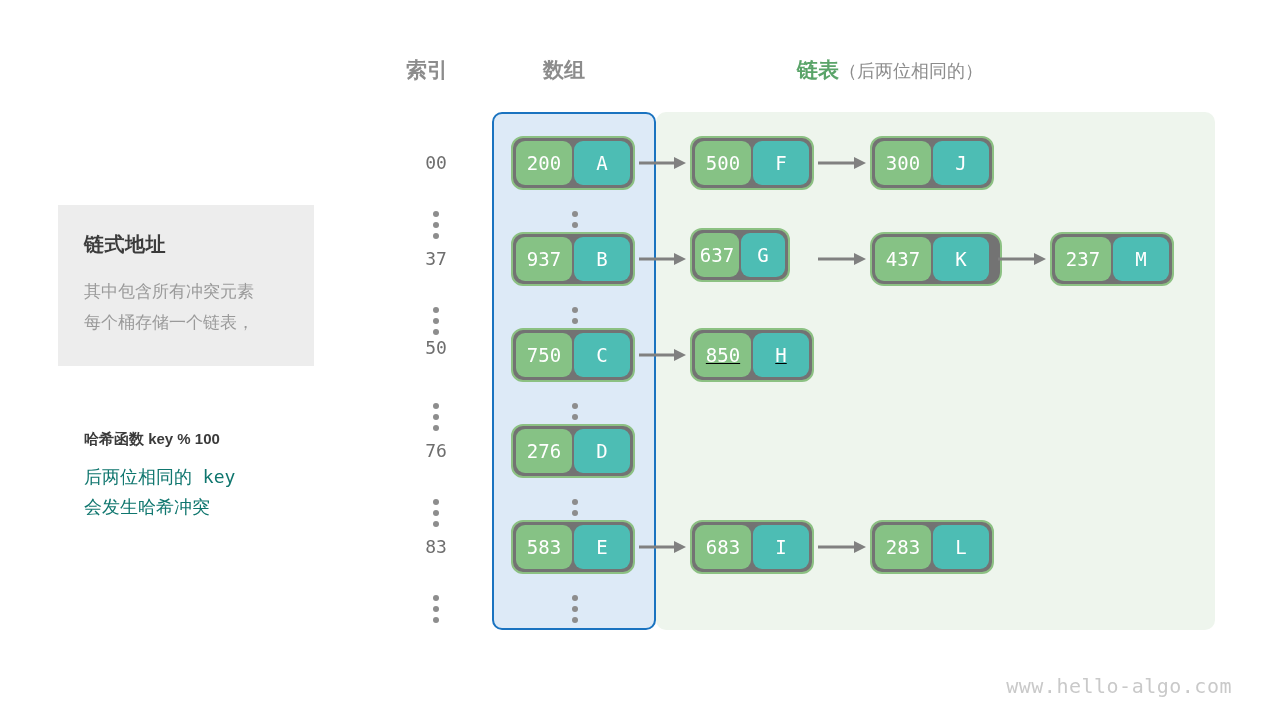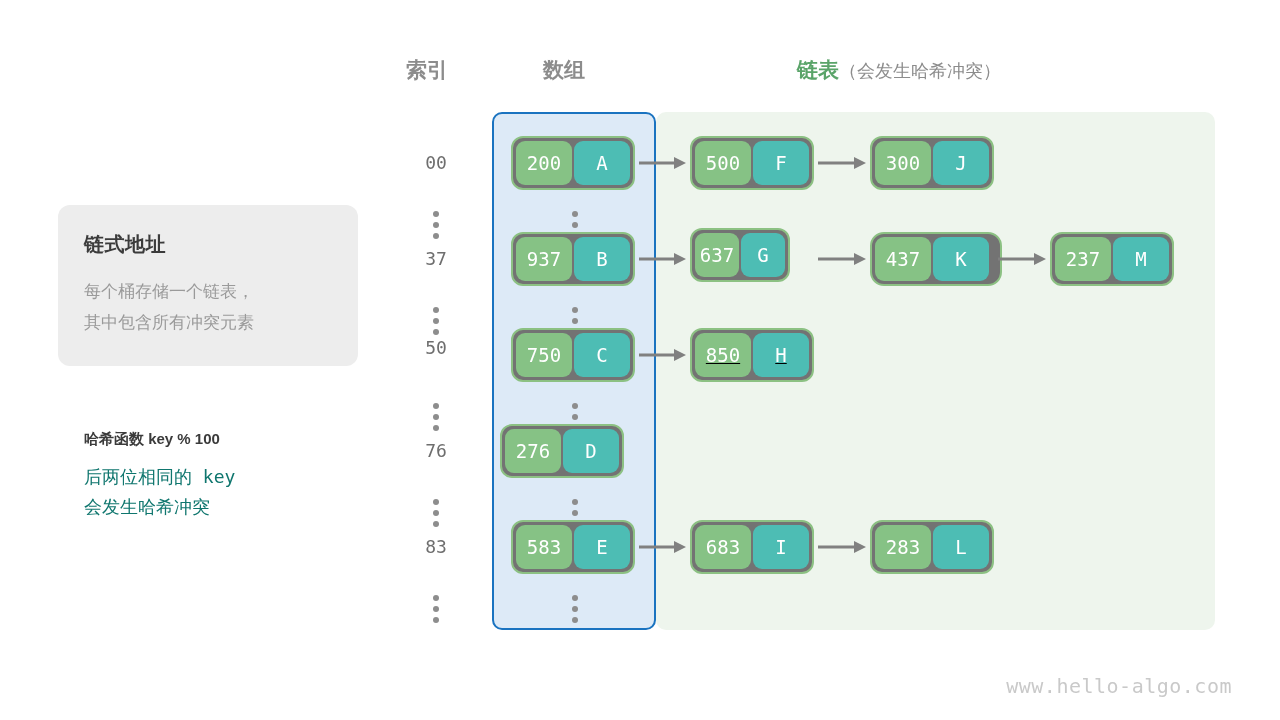--- a/index.html
+++ b/index.html
@@ -33,23 +33,23 @@
     font-weight: normal;
     font-size: 18px;
     color: #8c8c8c;
   }
 
   
   .info-card {
     position: absolute;
     left: 58px;
     top: 205px;
-    width: 300px;
+    width: 256px;
     background: #ededed;
-    border-radius: 12px;
+    border-radius: 0;
     padding: 26px 26px 28px 26px;
     box-sizing: border-box;
   }
   .info-card-title {
     font-size: 20px;
     font-weight: bold;
     color: #3b3b3b;
     margin-bottom: 18px;
     letter-spacing: .5px;
   }
@@ -183,27 +183,27 @@
     letter-spacing: .5px;
   }
 </style>
 </head>
 <body>
 
 <div id="stage">
 
   <div class="col-header" style="left:406px; top:56px;">索引</div>
   <div class="col-header" style="left:543px; top:56px;">数组</div>
-  <div class="col-header accent" style="left:797px; top:56px;"><span>链表</span><span class="sub">（会发生哈希冲突）</span></div>
+  <div class="col-header accent" style="left:797px; top:56px;"><span>链表</span><span class="sub">（后两位相同的）</span></div>
 
   <div class="info-card">
     <div class="info-card-title">链式地址</div>
     <div class="info-card-body">
+      <div>其中包含所有冲突元素</div>
       <div>每个桶存储一个链表，</div>
-      <div>其中包含所有冲突元素</div>
     </div>
   </div>
 
   <div class="note-block">
     <div class="note-title mono">哈希函数  key % 100</div>
     <div class="note-body">
       <div class="mono">后两位相同的  key</div>
       <div>会发生哈希冲突</div>
     </div>
   </div>
@@ -299,21 +299,21 @@
         <i></i>
         <i></i>
         <i></i>
       </div>
       <div class="vdots" style="left: 570px; top: 403px;">
         <i></i>
         <i></i>
         <i></i>
       </div>
       <div class="index-label" style="left: 406px; top: 440px;">76</div>
-      <div class="node" style="left: 500px; top: 424px; width: 124px;">
+      <div class="node" style="left: 511px; top: 424px; width: 124px;">
         <div class="cell key">276</div>
         <div class="cell val">D</div>
       </div>
       <div class="vdots" style="left: 431px; top: 499px;">
         <i></i>
         <i></i>
         <i></i>
       </div>
       <div class="vdots" style="left: 570px; top: 499px;">
         <i></i>

